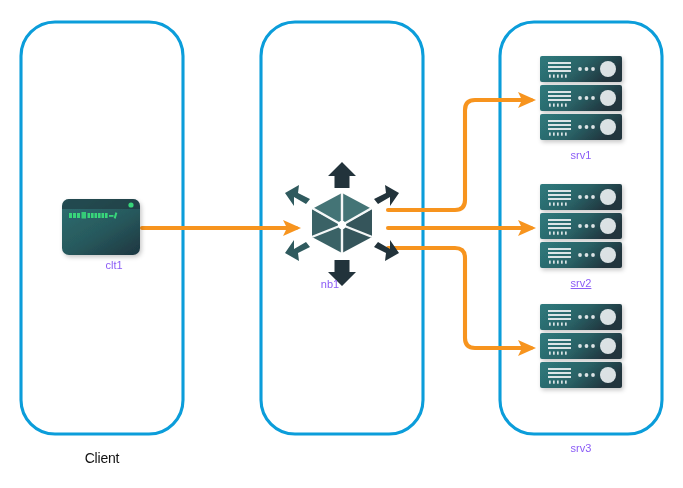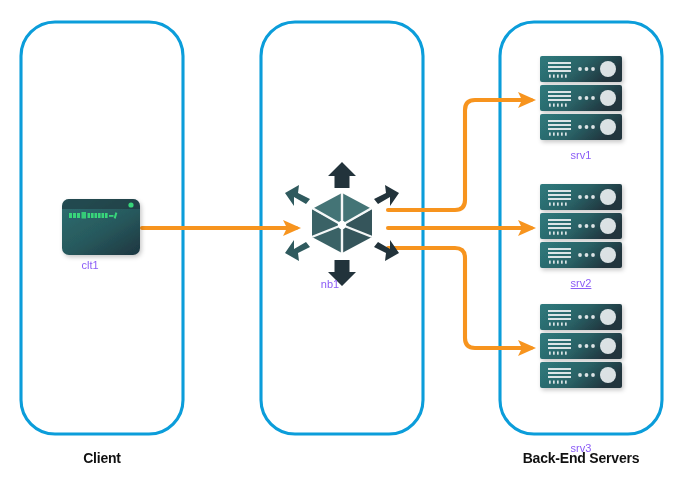--- a/index.html
+++ b/index.html
@@ -23,21 +23,21 @@
   svg.layer {
     position: absolute;
     left: 0; top: 0;
     width: 683px;
     height: 488px;
     overflow: visible;
   }
   .zone-label {
     position: absolute;
     text-align: center;
-    font-weight: bold;
+    font-weight: normal;
     font-size: 14px;
     color: #111111;
     letter-spacing: -0.2px;
     white-space: nowrap;
   }
   .node-label {
     position: absolute;
     text-align: center;
     font-size: 11px;
     color: #8b5cf6;
@@ -296,28 +296,27 @@
             <circle cx="40" cy="13" r="1.9"></circle>
             <circle cx="46.5" cy="13" r="1.9"></circle>
             <circle cx="53" cy="13" r="1.9"></circle>
             <circle cx="68" cy="13" r="8"></circle>
           </g>
         </g>
       </g>
     </g>
   </svg>
 
-  <div class="node-label" style="left:50px; top:259px; width:80px;">clt1</div>
+  <div class="node-label" style="left:74px; top:259px; width:80px;">clt1</div>
 
   <div class="node-label" style="left:290px; top:278px; width:80px;">nb1</div>
 
   <div class="node-label" style="left:541px; top:149px; width:80px;">srv1</div>
 
   <div class="node-label" style="left:541px; top:277px; width:80px;text-decoration:underline;">srv2</div>
 
   <div class="node-label" style="left:541px; top:397px; width:80px;margin-top:45px;">srv3</div>
 
   <div class="zone-label" style="left:21px; top:450px; width:162px;">Client</div>
 
 
-  <div class="zone-label" style="left:500px; top:450px; width:162px;">Back-End Servers</div>
 
 </div>
 
 </body></html>

